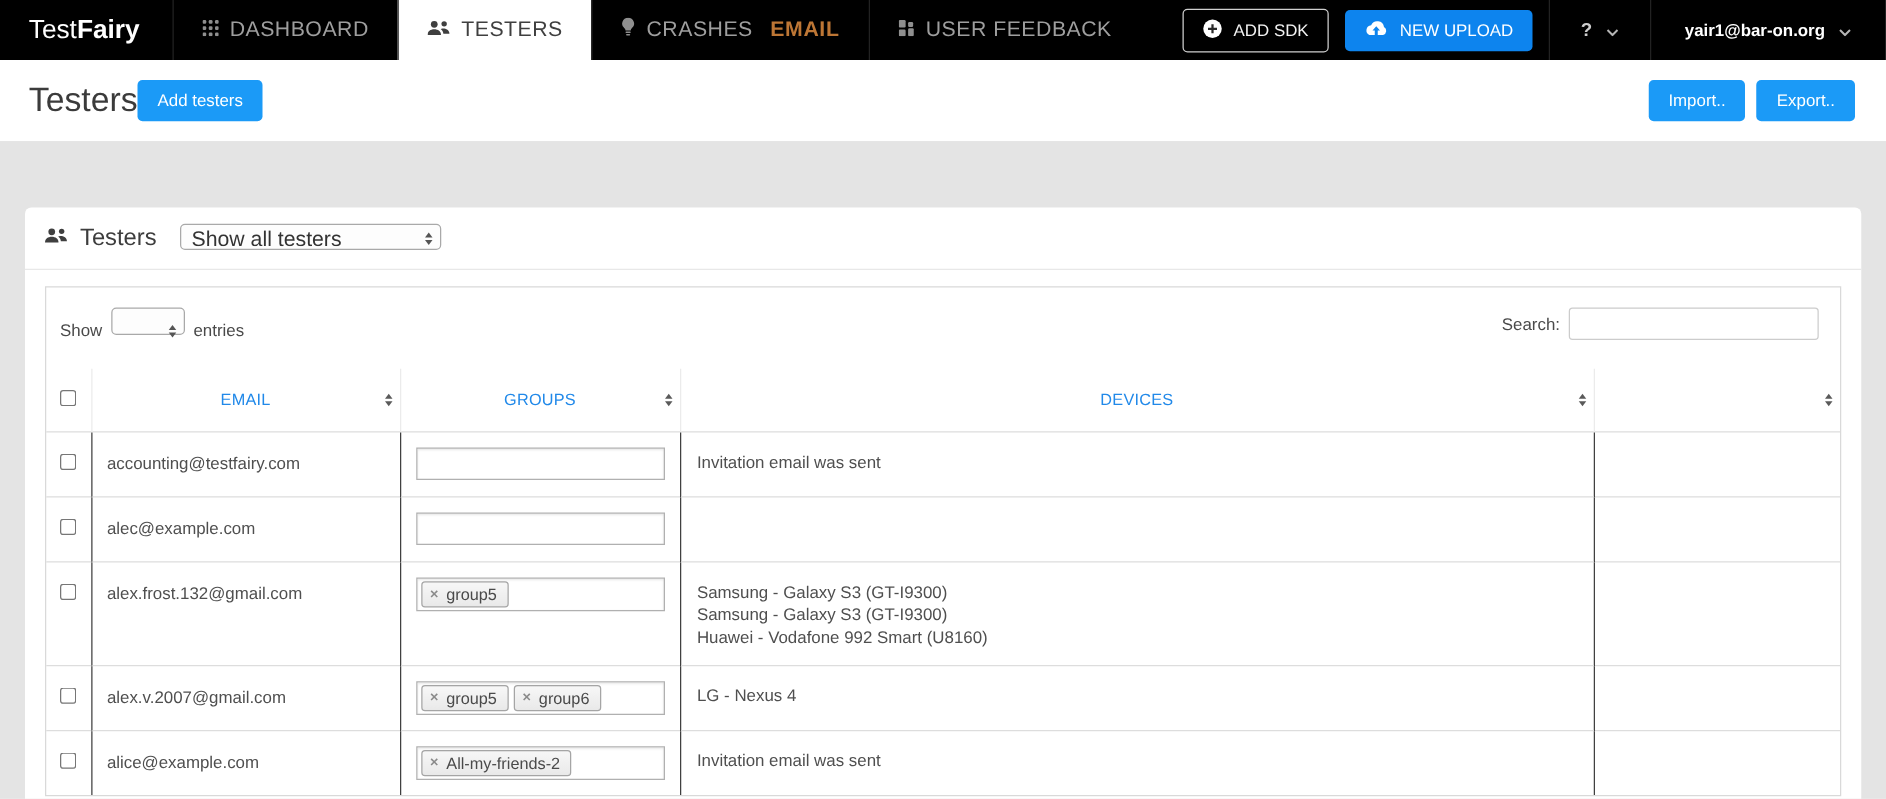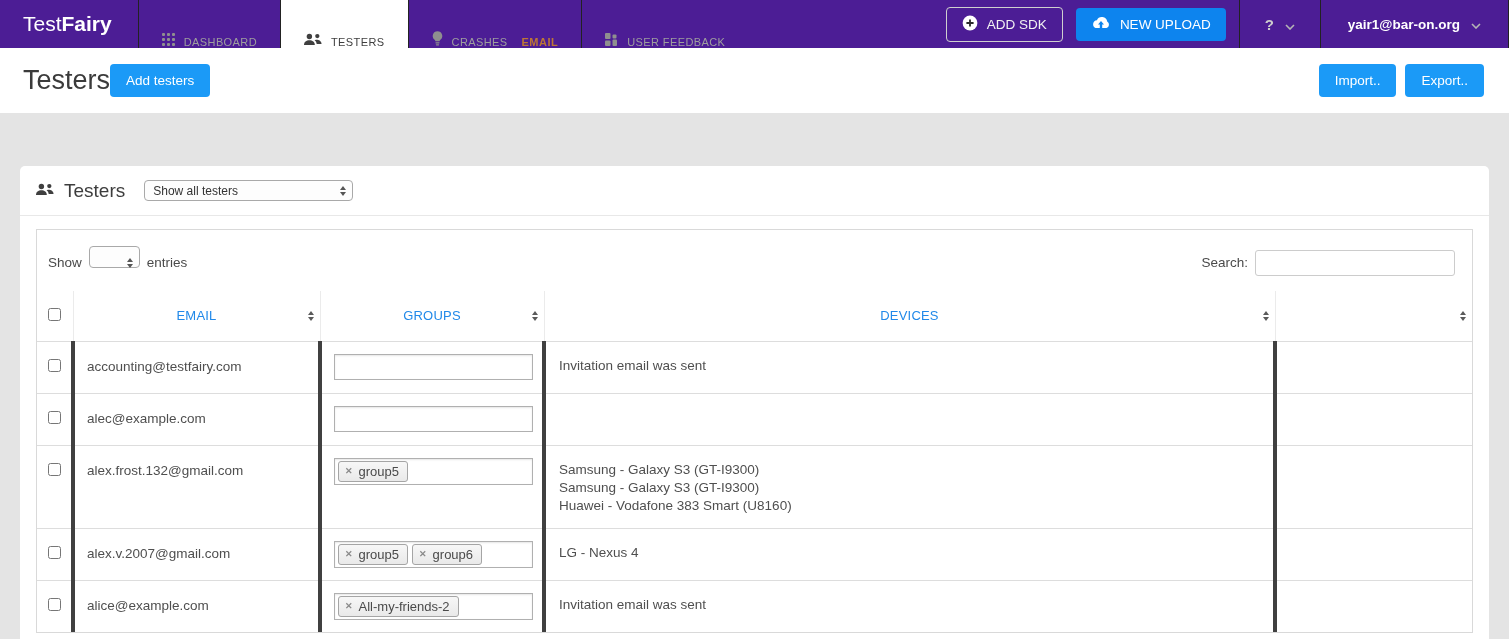--- a/index.html
+++ b/index.html
@@ -1,24 +1,24 @@
 <!DOCTYPE html>
 <html><head>
 <meta charset="utf-8">
 <style>
   * { box-sizing: border-box; margin: 0; padding: 0; }
   html, body { width: 1509px; height: 639px; overflow: hidden; }
   body { font-family: "Liberation Sans", sans-serif; background: #e4e4e4; }
 
   
-  .navbar { height: 48px; background: #4c1d95; display: flex; align-items: stretch; }
+  .navbar { height: 48px; background: #000000; display: flex; align-items: stretch; }
   .logo { display: flex; align-items: center; padding: 0 26px 0 23px; color: #fff; font-size: 21px; cursor: pointer; }
   .logo .lt { font-weight: 400; }
   .logo .lb { font-weight: 700; }
-  .nav-item { display: flex; align-items: flex-end; gap: 9px; padding: 0 23px; color: #9e9e9e; font-size: 11px; letter-spacing: .4px; cursor: pointer; border-left: 1px solid #222; white-space: nowrap; }
+  .nav-item { display: flex; align-items: center; gap: 9px; padding: 0 23px; color: #9e9e9e; font-size: 17px; letter-spacing: .4px; cursor: pointer; border-left: 1px solid #222; white-space: nowrap; }
   .nav-item:last-of-type { border-right: 1px solid #222; }
   .nav-item svg { fill: #8f8f8f; flex: 0 0 auto; }
   .nav-item.active { background: #ffffff; color: #3f3f3f; }
   .nav-item.active svg { fill: #3f3f3f; }
   .beta { color: #bd7635; font-weight: 700; margin-left: 5px; letter-spacing: .5px; }
   .nav-right { margin-left: auto; display: flex; align-items: center; }
   .btn-addsdk { display: flex; align-items: center; gap: 9px; background: transparent; border: 1px solid #cfcfcf; border-radius: 4px; color: #f2f2f2; font-size: 13.5px; padding: 7px 15px; cursor: pointer; font-family: inherit; }
   .btn-upload { display: flex; align-items: center; gap: 9px; background: #0d84ee; border: none; border-radius: 4px; color: #fff; font-size: 13.5px; padding: 8px 15px; margin-left: 13px; cursor: pointer; font-family: inherit; }
   .nav-help { display: flex; align-items: center; gap: 11px; padding: 0 25px; margin-left: 13px; border-left: 1px solid #222; height: 100%; color: #cdcdcd; font-size: 15px; font-weight: 700; cursor: pointer; }
   .nav-account { display: flex; align-items: center; gap: 11px; padding: 0 27px; border-left: 1px solid #222; border-right: 1px solid #222; height: 100%; color: #fff; font-size: 13.5px; font-weight: 700; cursor: pointer; }
@@ -31,43 +31,43 @@
   .btn-add-testers { }
   .header-actions { margin-left: auto; display: flex; gap: 9px; }
 
   
   .page-body { background: #e4e4e4; padding: 53px 20px 0 20px; height: 526px; }
   .panel { background: #fff; border-radius: 5px 5px 0 0; min-height: 520px; }
   .panel-header { display: flex; align-items: center; height: 50px; padding: 0 16px; border-bottom: 1px solid #e8e8e8; }
   .panel-header svg { fill: #3f3f3f; margin-right: 10px; }
   .panel-title { font-size: 19px; color: #3d3d3d; margin-right: 19px; }
   .select-wrap { position: relative; display: inline-block; }
-  .select-wrap select { appearance: none; -webkit-appearance: none; border: 1px solid #a9a9a9; border-radius: 4px; background: #fdfdfd; font-size: 12px; color: #333; padding: 2px 24px 2px 8px; font-family: inherit; cursor: pointer; }
+  .select-wrap select { appearance: none; -webkit-appearance: none; border: 1px solid #a9a9a9; border-radius: 4px; background: #fdfdfd; font-size: 17px; color: #333; padding: 2px 24px 2px 8px; font-family: inherit; cursor: pointer; }
   .sel-arrows, .sort { display: flex; flex-direction: column; gap: 2px; pointer-events: none; }
   .sel-arrows { position: absolute; right: 7px; top: 50%; transform: translateY(-50%); }
   .tri-up { width: 0; height: 0; border-left: 3.5px solid transparent; border-right: 3.5px solid transparent; border-bottom: 4.5px solid #555; }
   .tri-dn { width: 0; height: 0; border-left: 3.5px solid transparent; border-right: 3.5px solid transparent; border-top: 4.5px solid #555; }
 
   .panel-content { padding: 13px 16px 0 16px; }
   .table-wrapper { border: 1px solid #d9d9d9; }
-  .controls { display: flex; align-items: center; justify-content: space-between; padding: 16px 17px 12px 11px; }
+  .controls { display: flex; align-items: flex-start; justify-content: space-between; padding: 16px 17px 12px 11px; }
   .show-entries { display: flex; align-items: center; gap: 7px; font-size: 13.5px; color: #4a4a4a; }
   .show-entries select { padding: 18px 20px 2px 8px; }
   .search-box { display: flex; align-items: center; gap: 7px; font-size: 13.5px; color: #4a4a4a; }
   .search-box input { width: 200px; height: 26px; border: 1px solid #ccc; border-radius: 3px; background: #fff; padding: 0 7px; font-size: 13px; font-family: inherit; }
 
   
   table { width: 100%; border-collapse: collapse; table-layout: fixed; }
   thead th { height: 50px; color: #2189e9; font-size: 13px; font-weight: 400; text-align: center; position: relative; border-left: 1px solid #ebebeb; cursor: pointer; letter-spacing: .2px; }
   thead th:first-child { border-left: none; }
   .sort { position: absolute; right: 6px; top: 50%; transform: translateY(-50%); }
   .sort .tri-up { border-bottom-color: #5a5a5a; }
   .sort .tri-dn { border-top-color: #5a5a5a; }
   tbody tr { border-top: 1px solid #dddddd; height: 52px; }
-  tbody td { vertical-align: top; border-left: 4px solid #404040; font-size: 13.5px; color: #4f4f4f; }
+  tbody td { vertical-align: top; border-left: 1px solid #404040; font-size: 13.5px; color: #4f4f4f; }
   tbody td:first-child { border-left: none; text-align: center; padding-top: 17px; }
   td.cell-email { padding: 17px 12px 14px 12px; }
   td.cell-groups { padding: 12px 10px 12px 12px; }
   td.cell-devices { padding: 15px 12px 13px 13px; }
   .device-line { line-height: 18px; }
   .tags-input { width: 199px; min-height: 26px; border: 1px solid #b0b0b0; background: #fff; box-shadow: inset 0 1px 2px rgba(0,0,0,.1); padding: 1px 2px; display: flex; align-items: center; flex-wrap: wrap; cursor: text; }
   .tag { display: inline-flex; align-items: center; gap: 6px; border: 1px solid #a5a5a5; border-radius: 3px; background: linear-gradient(#f7f7f7, #e9e9e9); padding: 2px 8px 2px 6px; font-size: 13px; color: #4a4a4a; margin: 1px 3px 1px 1px; white-space: nowrap; }
   .tag-x { color: #8a8a8a; font-size: 9px; font-weight: 700; cursor: pointer; }
   input[type="checkbox"] { width: 13px; height: 13px; cursor: pointer; }
 </style>
@@ -281,21 +281,21 @@
                   <div class="tags-input">
                     <span class="tag">
                       <span class="tag-x">✕</span>
                       <span>group5</span>
                     </span>
                   </div>
                 </td>
     <td class="cell-devices">
                   <div class="device-line">Samsung - Galaxy S3 (GT-I9300)</div>
                   <div class="device-line">Samsung - Galaxy S3 (GT-I9300)</div>
-                  <div class="device-line">Huawei - Vodafone 383 Smart (U8160)</div>
+                  <div class="device-line">Huawei - Vodafone 992 Smart (U8160)</div>
                 </td>
     <td></td>
   </tr>
 
   <tr>
     <td><input type="checkbox" style=""></td>
     <td class="cell-email"><span>alex.v.2007@gmail.com</span></td>
     <td class="cell-groups">
                   <div class="tags-input">
                     <span class="tag">

